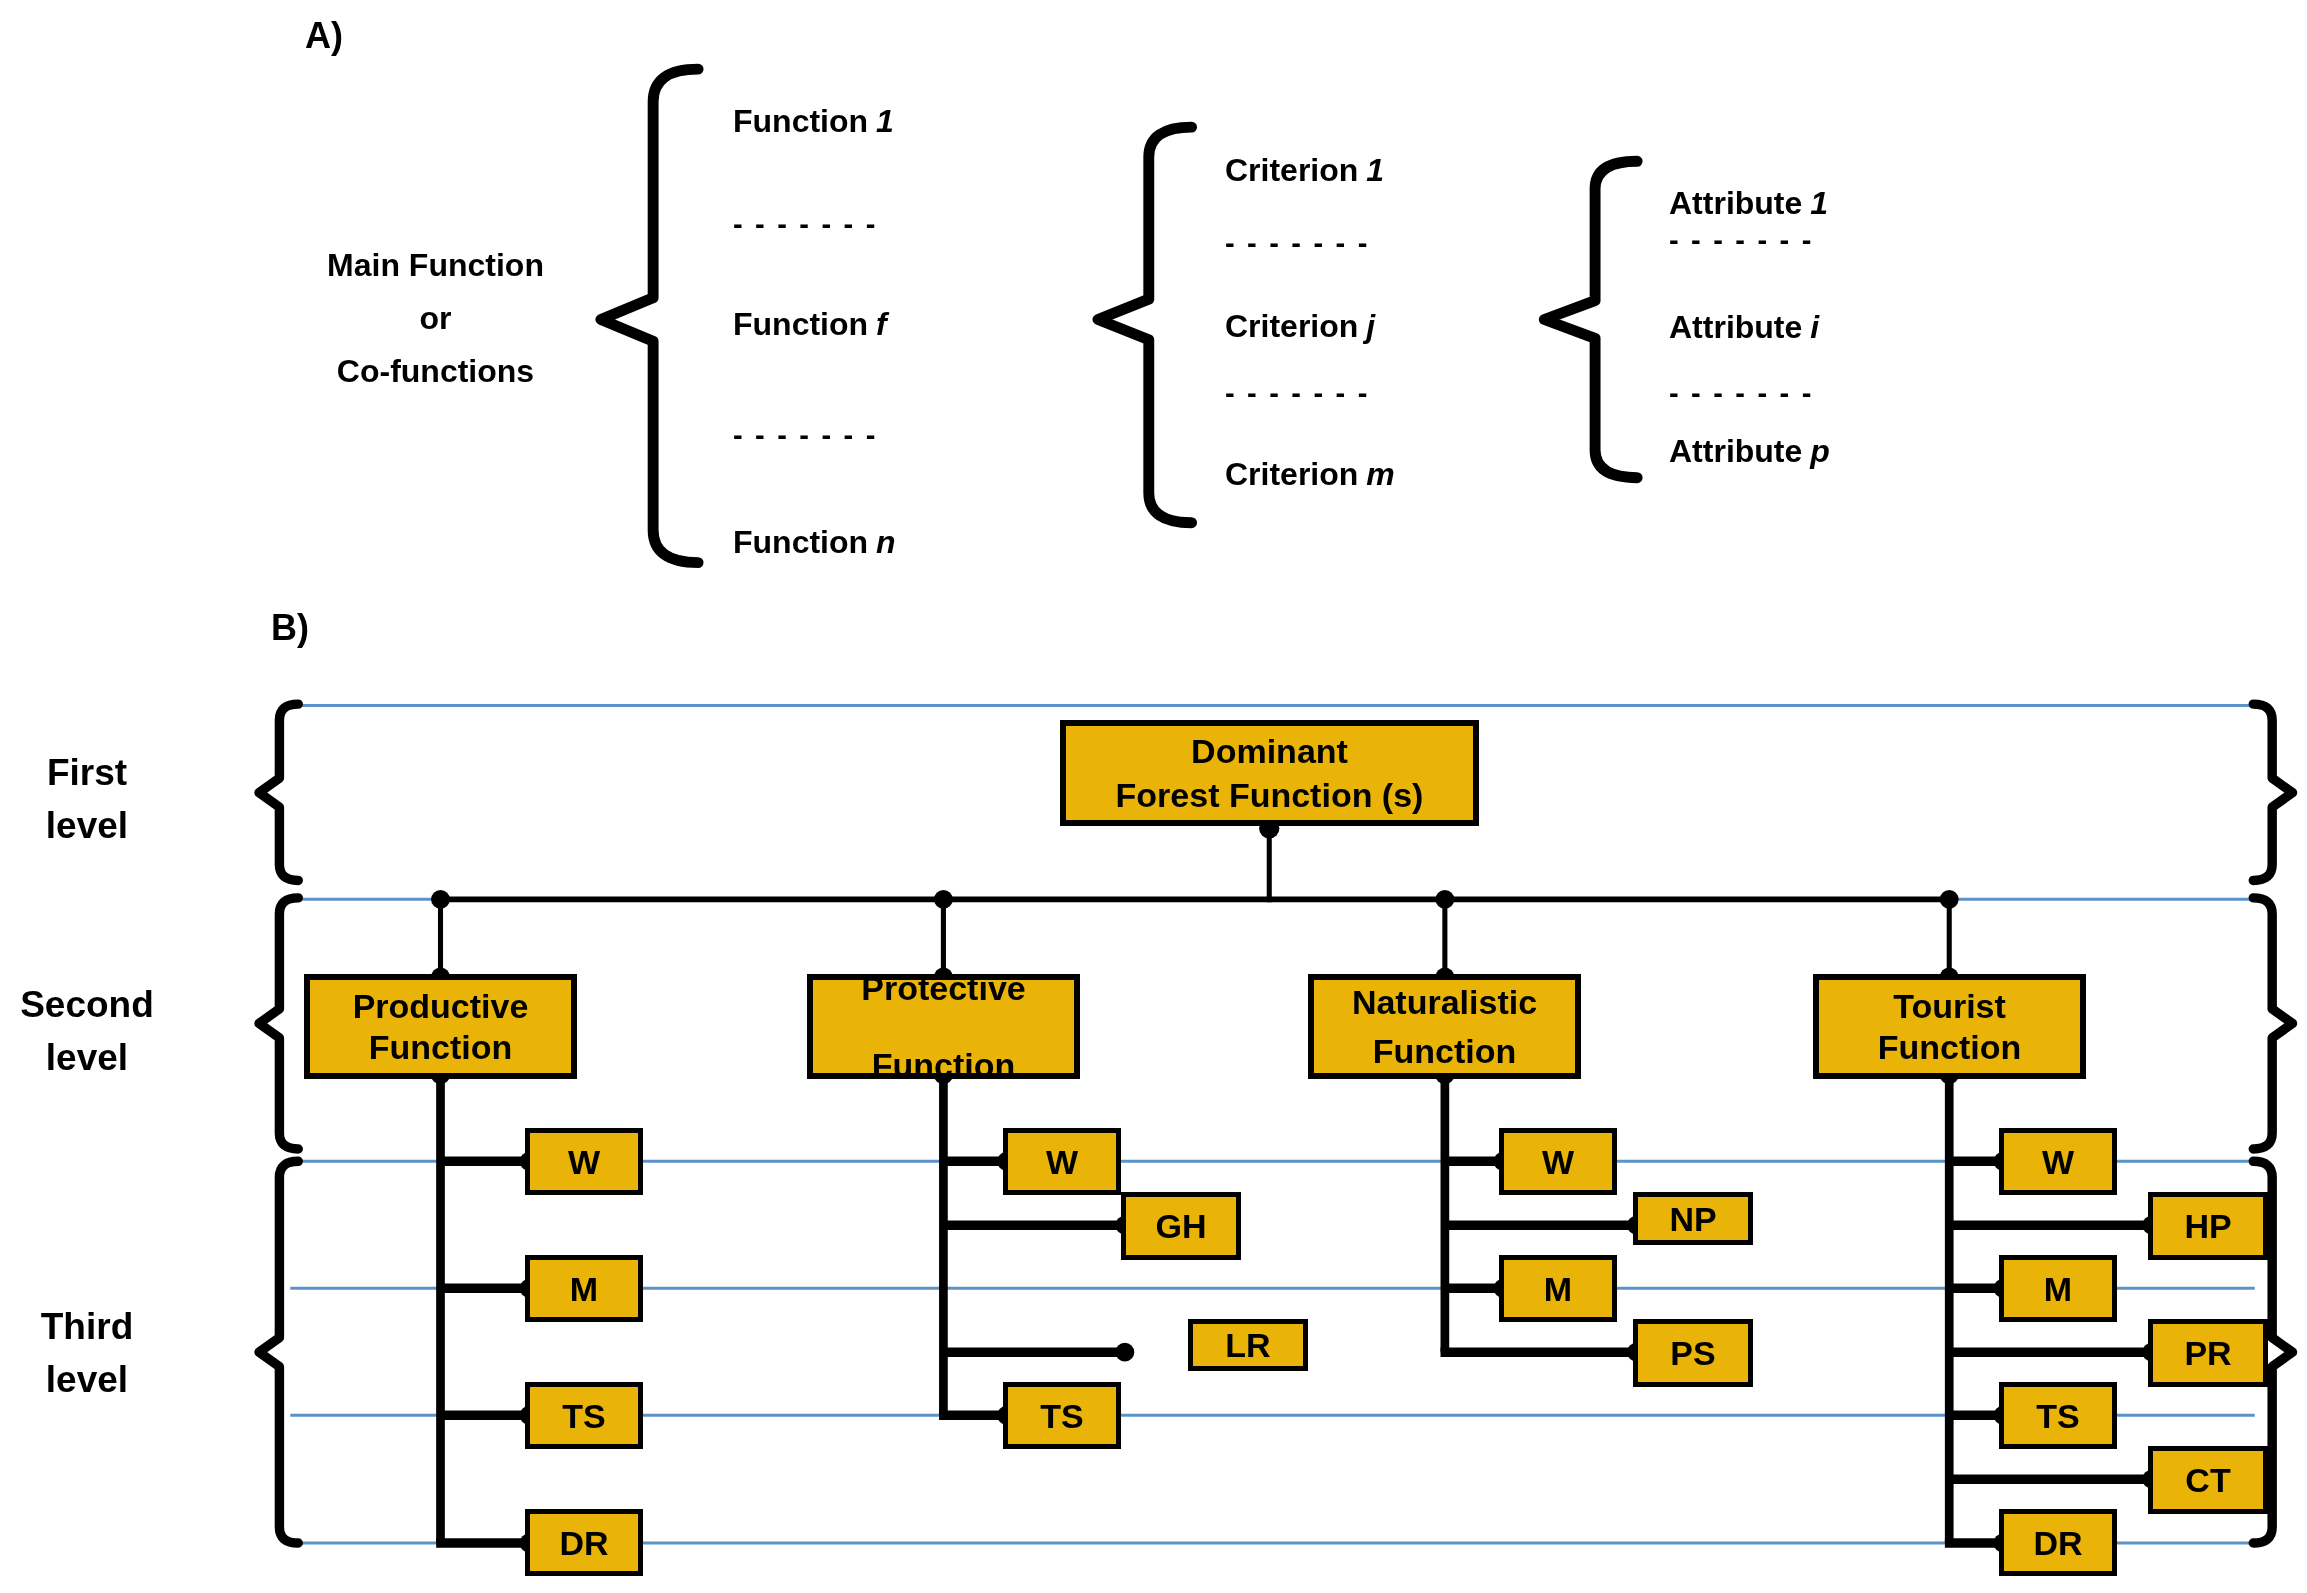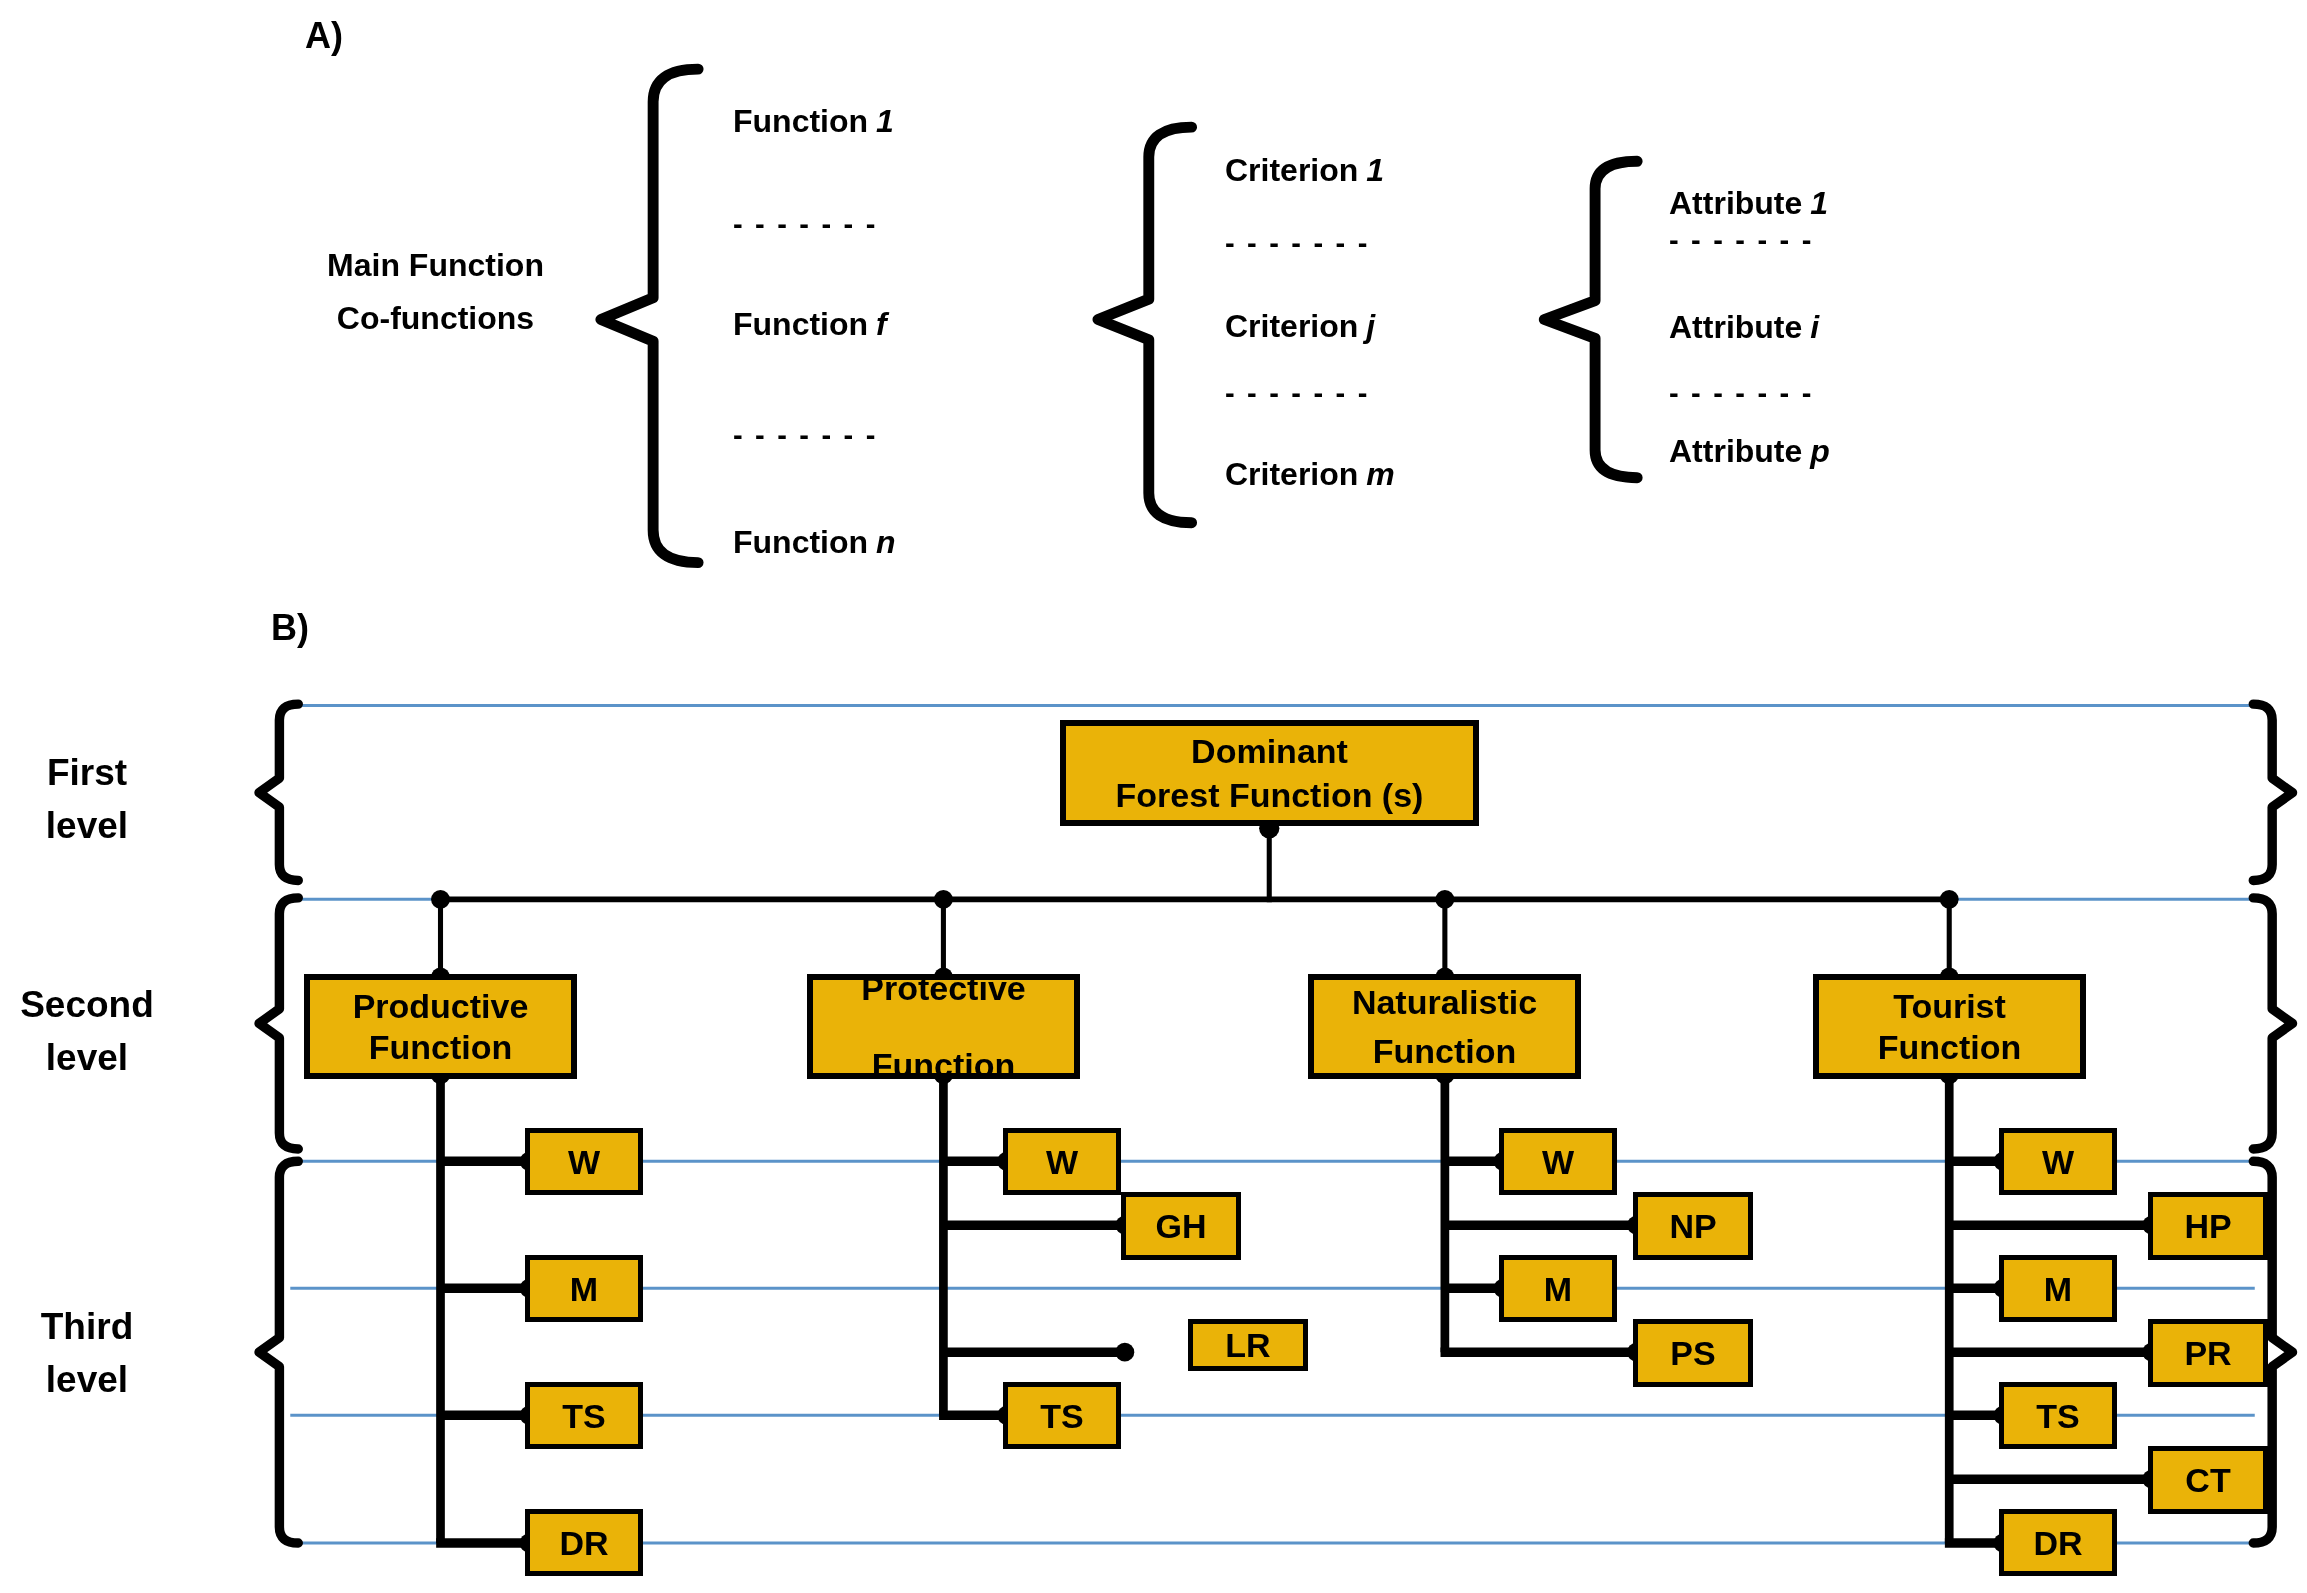--- a/index.html
+++ b/index.html
@@ -120,20 +120,21 @@
       <circle cx="2760" cy="1950" r="13"></circle>
       <circle cx="2965" cy="2038" r="13"></circle>
       <circle cx="2760" cy="2126" r="13"></circle>
     </g>
   </svg>
 
   <div class="sec" style="left:305px;top:14.5px;">A)</div>
 
   <div class="main-label">
     <span>Main Function</span>
+    <span>or</span>
     <span>Co-functions</span>
   </div>
 
   <div class="a-item" style="left:733px;top:95px;">
     <span>Function</span>
     <span class="v">1</span>
   </div>
   <div class="a-dashes" style="left:733px;top:208px;">- - - - - - -</div>
   <div class="a-item" style="left:733px;top:298px;">
     <span>Function</span>
@@ -234,21 +235,21 @@
   <div class="box leaf" style="left:1188px;top:1319px;width:120px;height:52px;">
       <span>LR</span>
     </div>
   <div class="box leaf" style="left:1003px;top:1382px;width:118px;height:67px;">
       <span>TS</span>
     </div>
 
   <div class="box leaf" style="left:1499px;top:1128px;width:118px;height:67px;">
       <span>W</span>
     </div>
-  <div class="box leaf" style="left:1633px;top:1192px;width:120px;height:68px;">
+  <div class="box leaf" style="left:1633px;top:1192px;width:120px;height:53px;">
       <span>NP</span>
     </div>
   <div class="box leaf" style="left:1499px;top:1255px;width:118px;height:67px;">
       <span>M</span>
     </div>
   <div class="box leaf" style="left:1633px;top:1319px;width:120px;height:68px;">
       <span>PS</span>
     </div>
 
   <div class="box leaf" style="left:1999px;top:1128px;width:118px;height:67px;">

